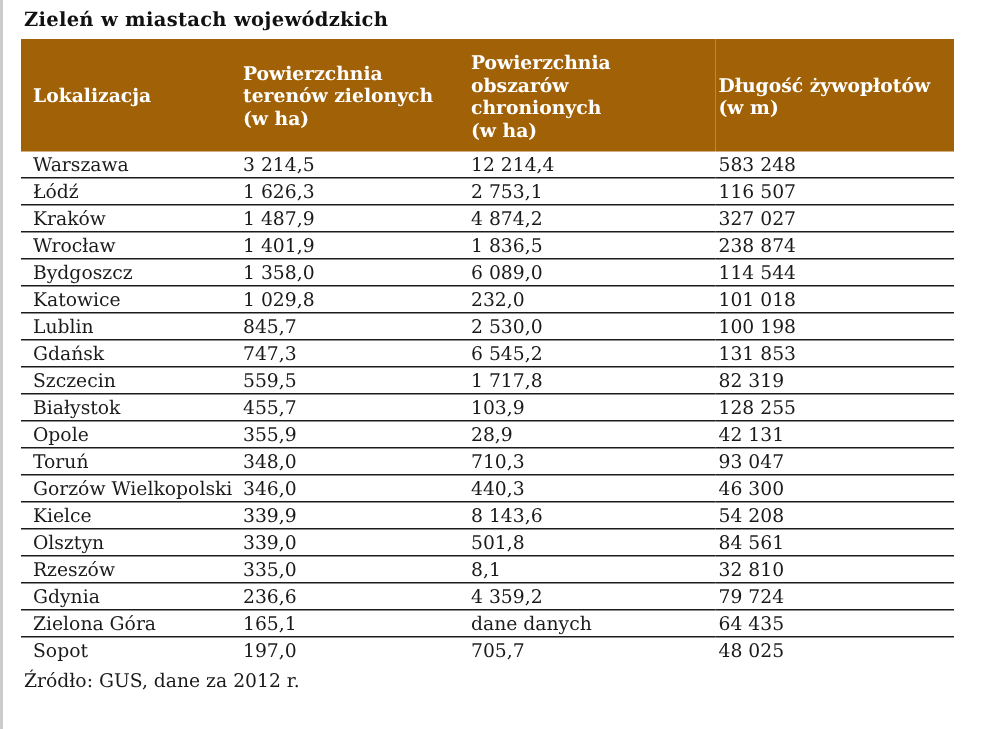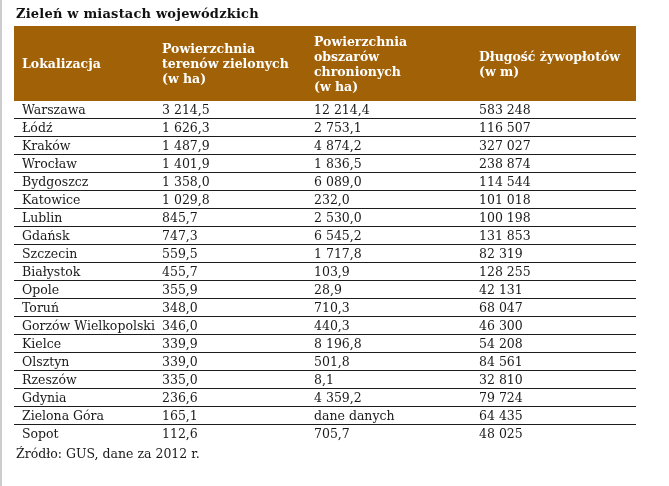--- a/index.html
+++ b/index.html
@@ -149,32 +149,32 @@
         <tr>
           <td>Opole</td>
           <td>355,9</td>
           <td>28,9</td>
           <td>42 131</td>
         </tr>
         <tr>
           <td>Toruń</td>
           <td>348,0</td>
           <td>710,3</td>
-          <td>68 047</td>
+          <td>93 047</td>
         </tr>
         <tr>
           <td>Gorzów Wielkopolski</td>
           <td>346,0</td>
           <td>440,3</td>
           <td>46 300</td>
         </tr>
         <tr>
           <td>Kielce</td>
           <td>339,9</td>
-          <td>8 196,8</td>
+          <td>8 143,6</td>
           <td>54 208</td>
         </tr>
         <tr>
           <td>Olsztyn</td>
           <td>339,0</td>
           <td>501,8</td>
           <td>84 561</td>
         </tr>
         <tr>
           <td>Rzeszów</td>
@@ -189,21 +189,21 @@
           <td>79 724</td>
         </tr>
         <tr>
           <td>Zielona Góra</td>
           <td>165,1</td>
           <td>dane danych</td>
           <td>64 435</td>
         </tr>
         <tr>
           <td>Sopot</td>
-          <td>112,6</td>
+          <td>197,0</td>
           <td>705,7</td>
           <td>48 025</td>
         </tr>
       </tbody>
   </table>
 
   <p class="source-note">Źródło: GUS, dane za 2012 r.</p>
 </div>
 
 </body></html>

